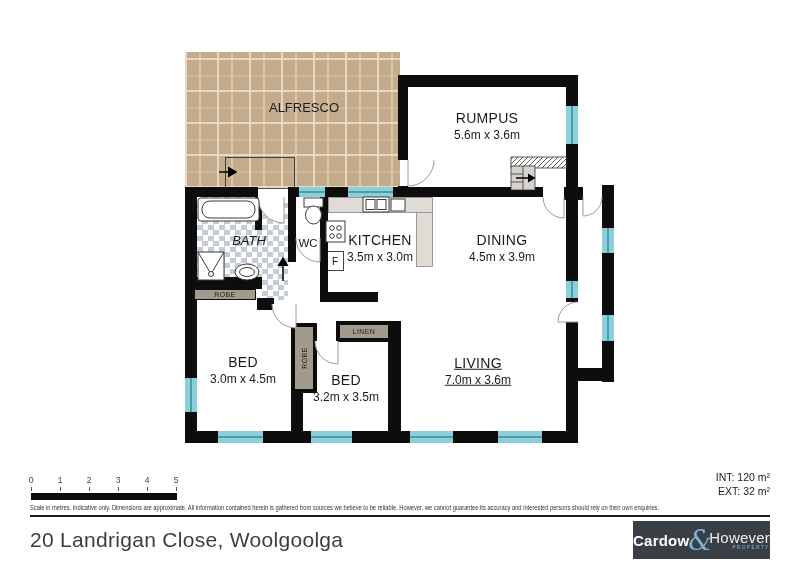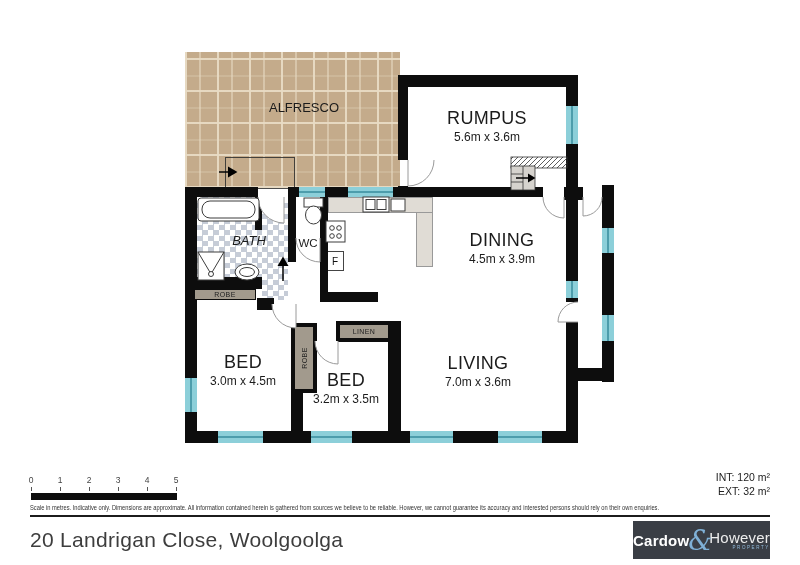--- a/index.html
+++ b/index.html
@@ -2,21 +2,21 @@
 <html><head>
 <meta charset="utf-8">
 <style>
   html,body{margin:0;padding:0;background:#fff;}
   .canvas{position:relative;width:800px;height:565px;background:#fff;overflow:hidden;
           font-family:"Liberation Sans",sans-serif;}
   .wall{position:absolute;background:#0d0d0d;}
   .winh{position:absolute;background:linear-gradient(to bottom,#8ccfd9 0 40%,#4d9dac 40% 58%,#8ccfd9 58%);}
   .winv{position:absolute;background:linear-gradient(to right,#8ccfd9 0 40%,#4d9dac 40% 58%,#8ccfd9 58%);}
   .room-tag{position:absolute;transform:translate(-50%,-50%);text-align:center;line-height:1.25;color:#1b1b1b;white-space:nowrap;}
-  .rname{font-size:18px;letter-spacing:.3px;}
+  .rname{font-size:14px;letter-spacing:.3px;}
   .rdims{font-size:12px;}
   .single{font-size:13px;}
   .alfresco{position:absolute;left:185px;top:52px;width:215px;height:136px;
     background-color:#c4ab8b;
     background-image:
       repeating-linear-gradient(0deg, rgba(232,219,196,.95) 0 2px, rgba(0,0,0,0) 2px 32px),
       repeating-linear-gradient(90deg, rgba(232,219,196,.95) 0 2px, rgba(0,0,0,0) 2px 32px),
       repeating-linear-gradient(90deg, rgba(0,0,0,0) 0 14px, rgba(232,219,196,.55) 14px 16px, rgba(0,0,0,0) 16px 32px),
       repeating-linear-gradient(0deg, rgba(0,0,0,0) 0 15px, rgba(215,198,170,.45) 15px 17px, rgba(0,0,0,0) 17px 32px);}
   .porch{position:absolute;left:225px;top:157px;width:68px;height:30px;border:1px solid rgba(45,45,45,.85);}
@@ -178,33 +178,37 @@
   <div class="room-tag" style="left:487px;top:126px;">
     <div class="rname">RUMPUS</div>
     <div class="rdims">5.6m x 3.6m</div>
   </div>
   <div class="room-tag" style="left:249px;top:241px;font-style:italic;">
     <div class="single">BATH</div>
   </div>
   <div class="room-tag" style="left:308px;top:227px;">
     <div style="font-size:11.5px;margin-top:32px;">WC</div>
   </div>
+  <div class="room-tag" style="left:380px;top:248px;">
+    <div class="rname">KITCHEN</div>
+    <div class="rdims">3.5m x 3.0m</div>
+  </div>
   <div class="room-tag" style="left:502px;top:248px;">
     <div class="rname">DINING</div>
     <div class="rdims">4.5m x 3.9m</div>
   </div>
   <div class="room-tag" style="left:243px;top:370px;">
     <div class="rname">BED</div>
     <div class="rdims">3.0m x 4.5m</div>
   </div>
   <div class="room-tag" style="left:346px;top:388px;">
     <div class="rname">BED</div>
     <div class="rdims">3.2m x 3.5m</div>
   </div>
-  <div class="room-tag" style="left:478px;top:371px;">
+  <div class="room-tag" style="left:478px;top:371px;text-decoration:underline;">
     <div class="rname">LIVING</div>
     <div class="rdims">7.0m x 3.6m</div>
   </div>
   <div class="tiny-lbl" style="left:225px;top:294px;">ROBE</div>
   <div class="tiny-lbl rot" style="left:304px;top:358px;">ROBE</div>
   <div class="tiny-lbl" style="left:364px;top:331px;">LINEN</div>
 
   <div>
     <span class="scale-num" style="left:31px;">0</span>
     <span class="scale-num" style="left:60px;">1</span>

